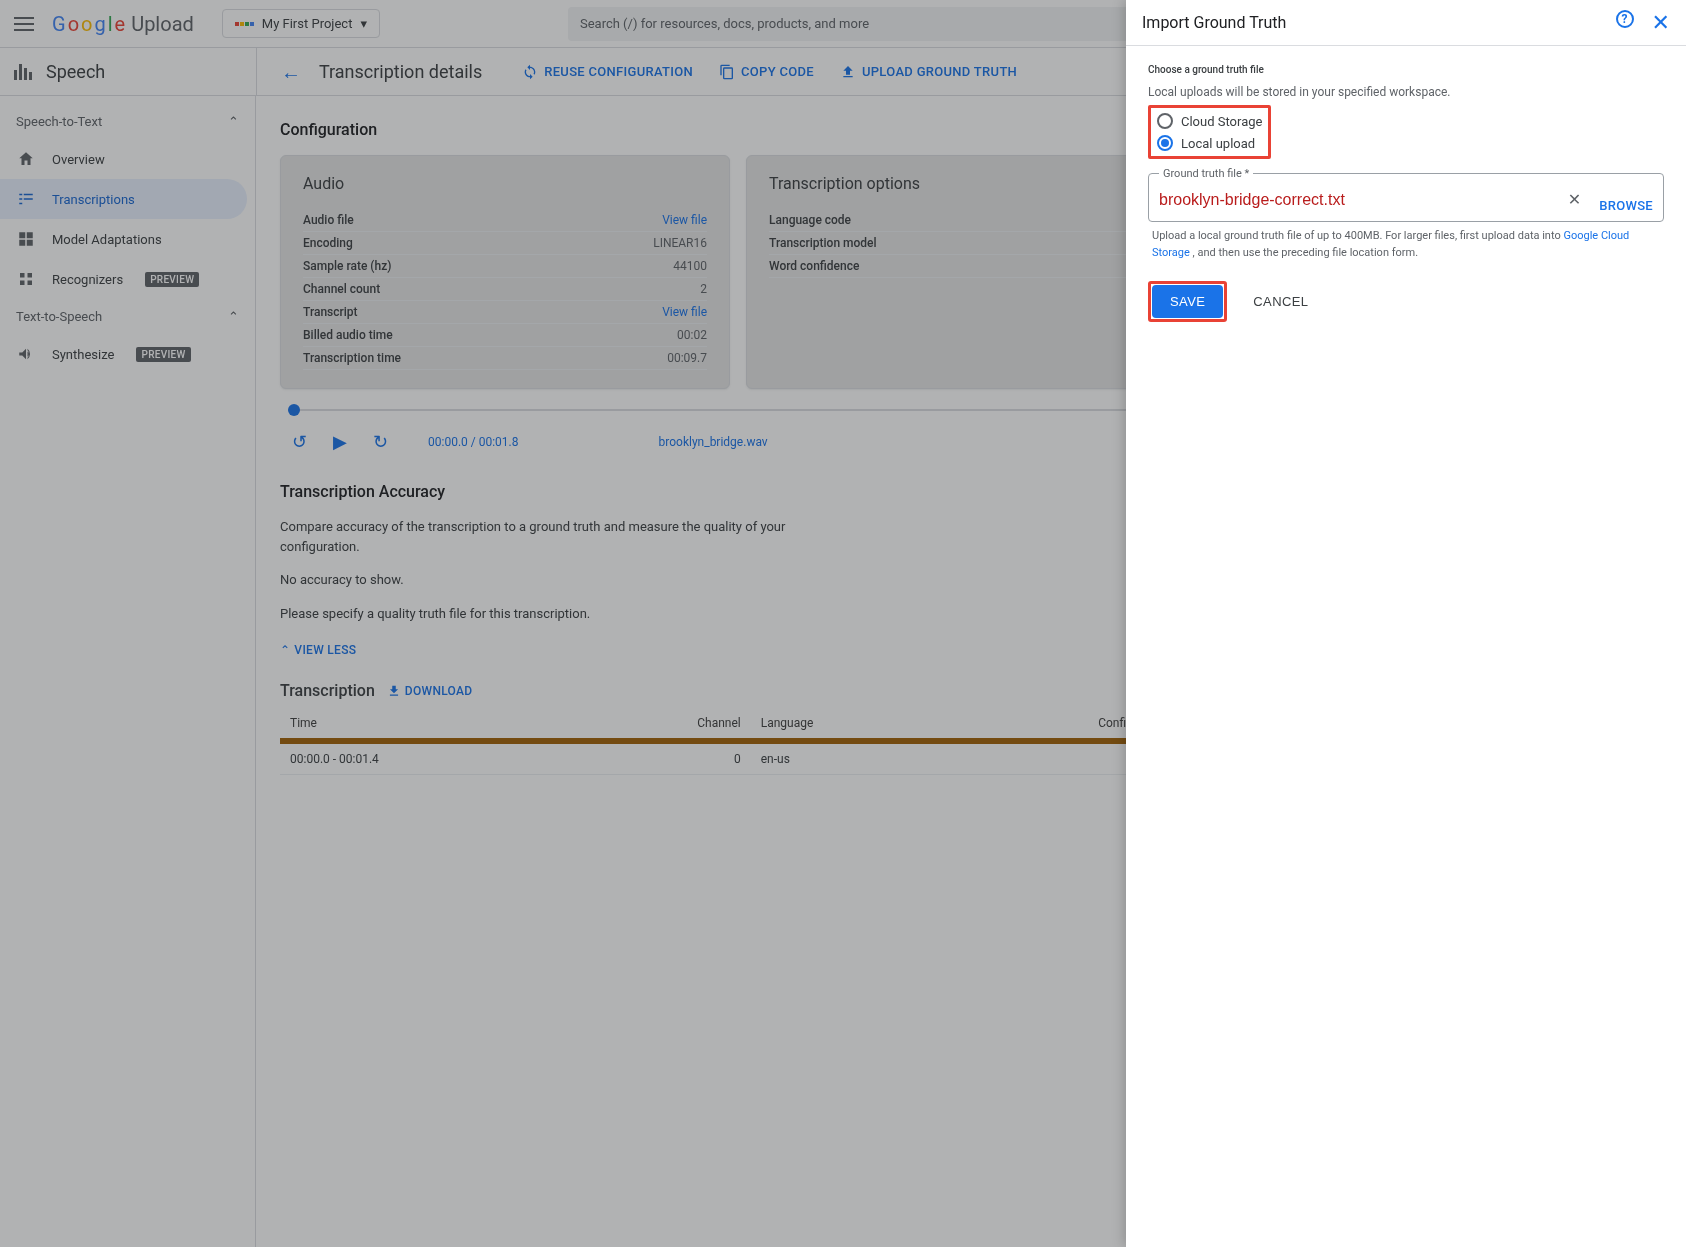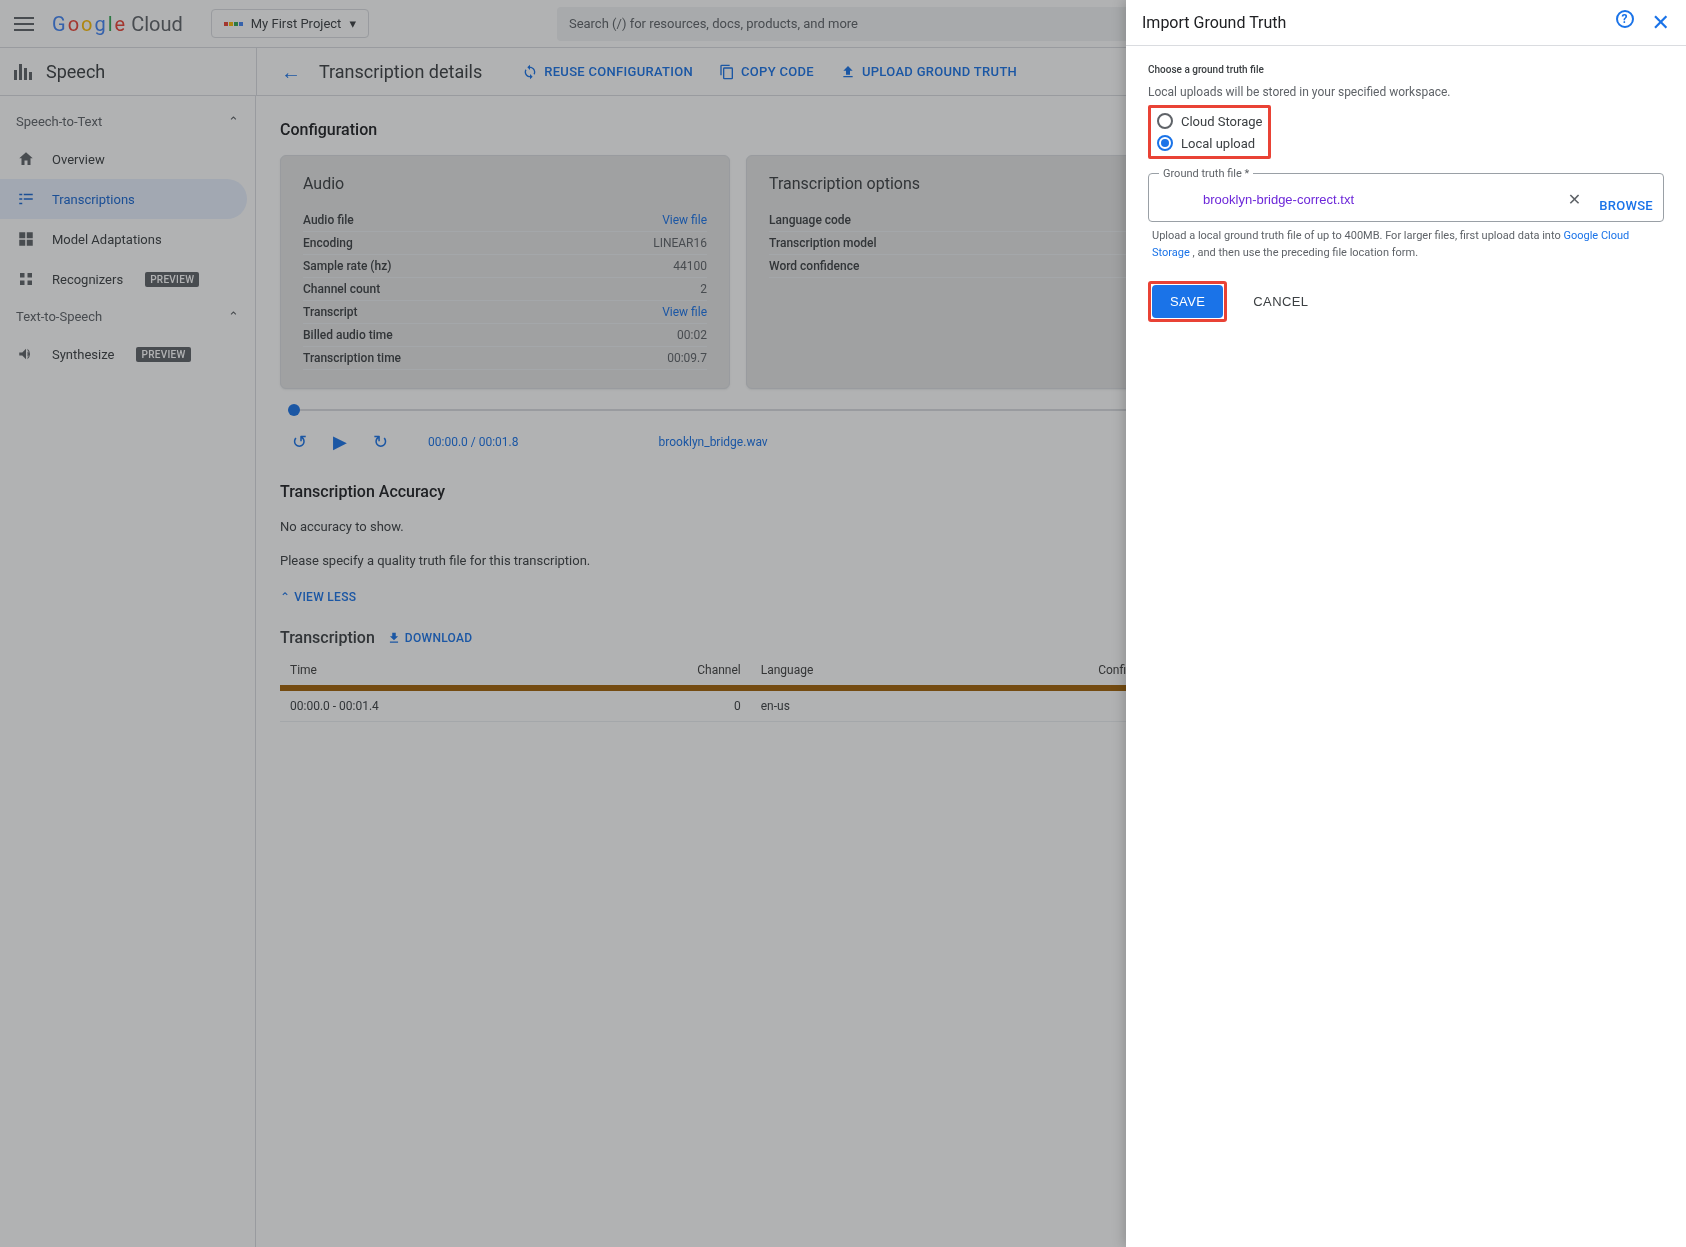--- a/index.html
+++ b/index.html
@@ -89,21 +89,21 @@
 .panel-body { padding: 18px 22px; font-size: 13px; }
 .pb-label { font-weight: 500; margin-bottom: 10px; color: #3c4043; font-size: 10px; }
 .pb-sub { font-size: 12px; color: #5f6368; margin-bottom: 6px; }
 .radio-row { display: flex; align-items: center; gap: 8px; padding: 3px 0; cursor: pointer; font-size: 13px; }
 .radio-o { width: 16px; height: 16px; border: 2px solid #5f6368; border-radius: 50%; display: inline-flex; align-items: center; justify-content: center; }
 .radio-o.checked { border-color: #1a73e8; }
 .radio-o.checked::after { content: ''; width: 8px; height: 8px; background: #1a73e8; border-radius: 50%; }
 .radio-block { border: 3px solid #e94235; border-radius: 2px; padding: 2px 6px; width: fit-content; margin-bottom: 14px; }
 .field-wrap { position: relative; border: 1px solid #9aa0a6; border-radius: 4px; padding: 12px 10px 8px; display: flex; align-items: center; margin-bottom: 6px; }
 .field-wrap .floating { position: absolute; top: -7px; left: 10px; background: #fff; padding: 0 4px; font-size: 11px; color: #5f6368; }
-.field-wrap input { border: none; outline: none; flex: 1; font-size: 13px; color: #6d28d9; margin-left: 44px; }
+.field-wrap input { border: none; outline: none; flex: 1; font-size: 16px; color: #b91c1c; }
 .field-wrap .clear-x { color: #5f6368; cursor: pointer; font-size: 16px; padding: 0 8px; }
 .field-wrap .browse { color: #1a73e8; font-size: 13px; font-weight: 500; cursor: pointer; padding-left: 10px; letter-spacing: 0.3px; margin-top: 12px; }
 .hint { font-size: 11px; color: #5f6368; line-height: 1.5; margin-bottom: 20px; padding: 0 4px; }
 .hint a { color: #1a73e8; text-decoration: none; }
 .btn-row { display: flex; gap: 10px; align-items: center; }
 .btn-primary { background: #1a73e8; color: #fff; border: none; padding: 9px 18px; border-radius: 4px; font-size: 13px; font-weight: 500; cursor: pointer; letter-spacing: 0.4px; }
 .btn-primary-wrap { border: 3px solid #e94235; border-radius: 3px; padding: 1px; }
 .btn-flat { background: none; border: none; color: #3c4043; font-size: 13px; font-weight: 500; padding: 9px 16px; cursor: pointer; letter-spacing: 0.4px; }
 </style>
 </head>
@@ -115,21 +115,21 @@
       <span></span>
       <span></span>
     </div>
   <div class="logo">
     <span class="g1">G</span>
       <span class="g2">o</span>
       <span class="g3">o</span>
       <span class="g4">g</span>
       <span class="g5">l</span>
       <span class="g6">e</span>
-    <span class="cloud">Cloud</span>
+    <span class="cloud">Upload</span>
   </div>
   <div class="project-sel">
     <span class="proj-dots">
         <i></i>
         <i></i>
         <i></i>
         <i></i>
       </span>
     <span>My First Project</span>
     <span>▾</span>
@@ -292,20 +292,21 @@
           <span>↺</span>
           <span>▶</span>
           <span>↻</span>
         </div>
         <span class="time-disp">00:00.0 / 00:01.8</span>
         <span class="file-disp">brooklyn_bridge.wav</span>
       </div>
     </div>
 
     <div class="section-h">Transcription Accuracy</div>
+    <div class="acc-desc">Compare accuracy of the transcription to a ground truth and measure the quality of your configuration.</div>
     <div class="acc-desc">No accuracy to show.</div>
     <div class="acc-desc">Please specify a quality truth file for this transcription.</div>
     <div class="viewless">
       <span>⌃</span>
       <span>VIEW LESS</span>
     </div>
 
     <div class="trans-header">
       <h3>Transcription</h3>
       <span class="dl-link">

